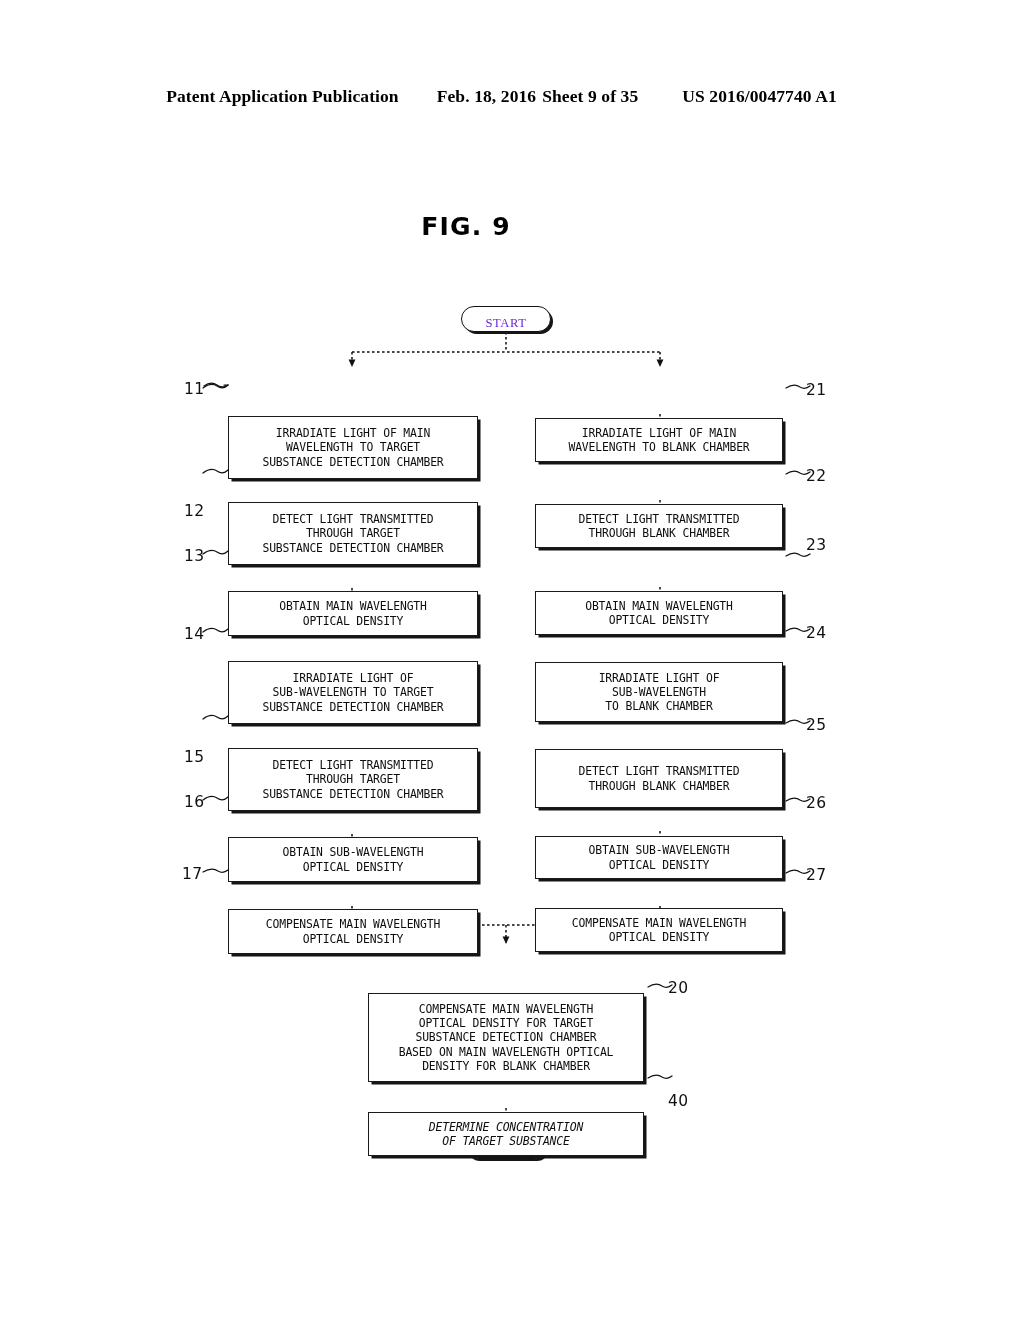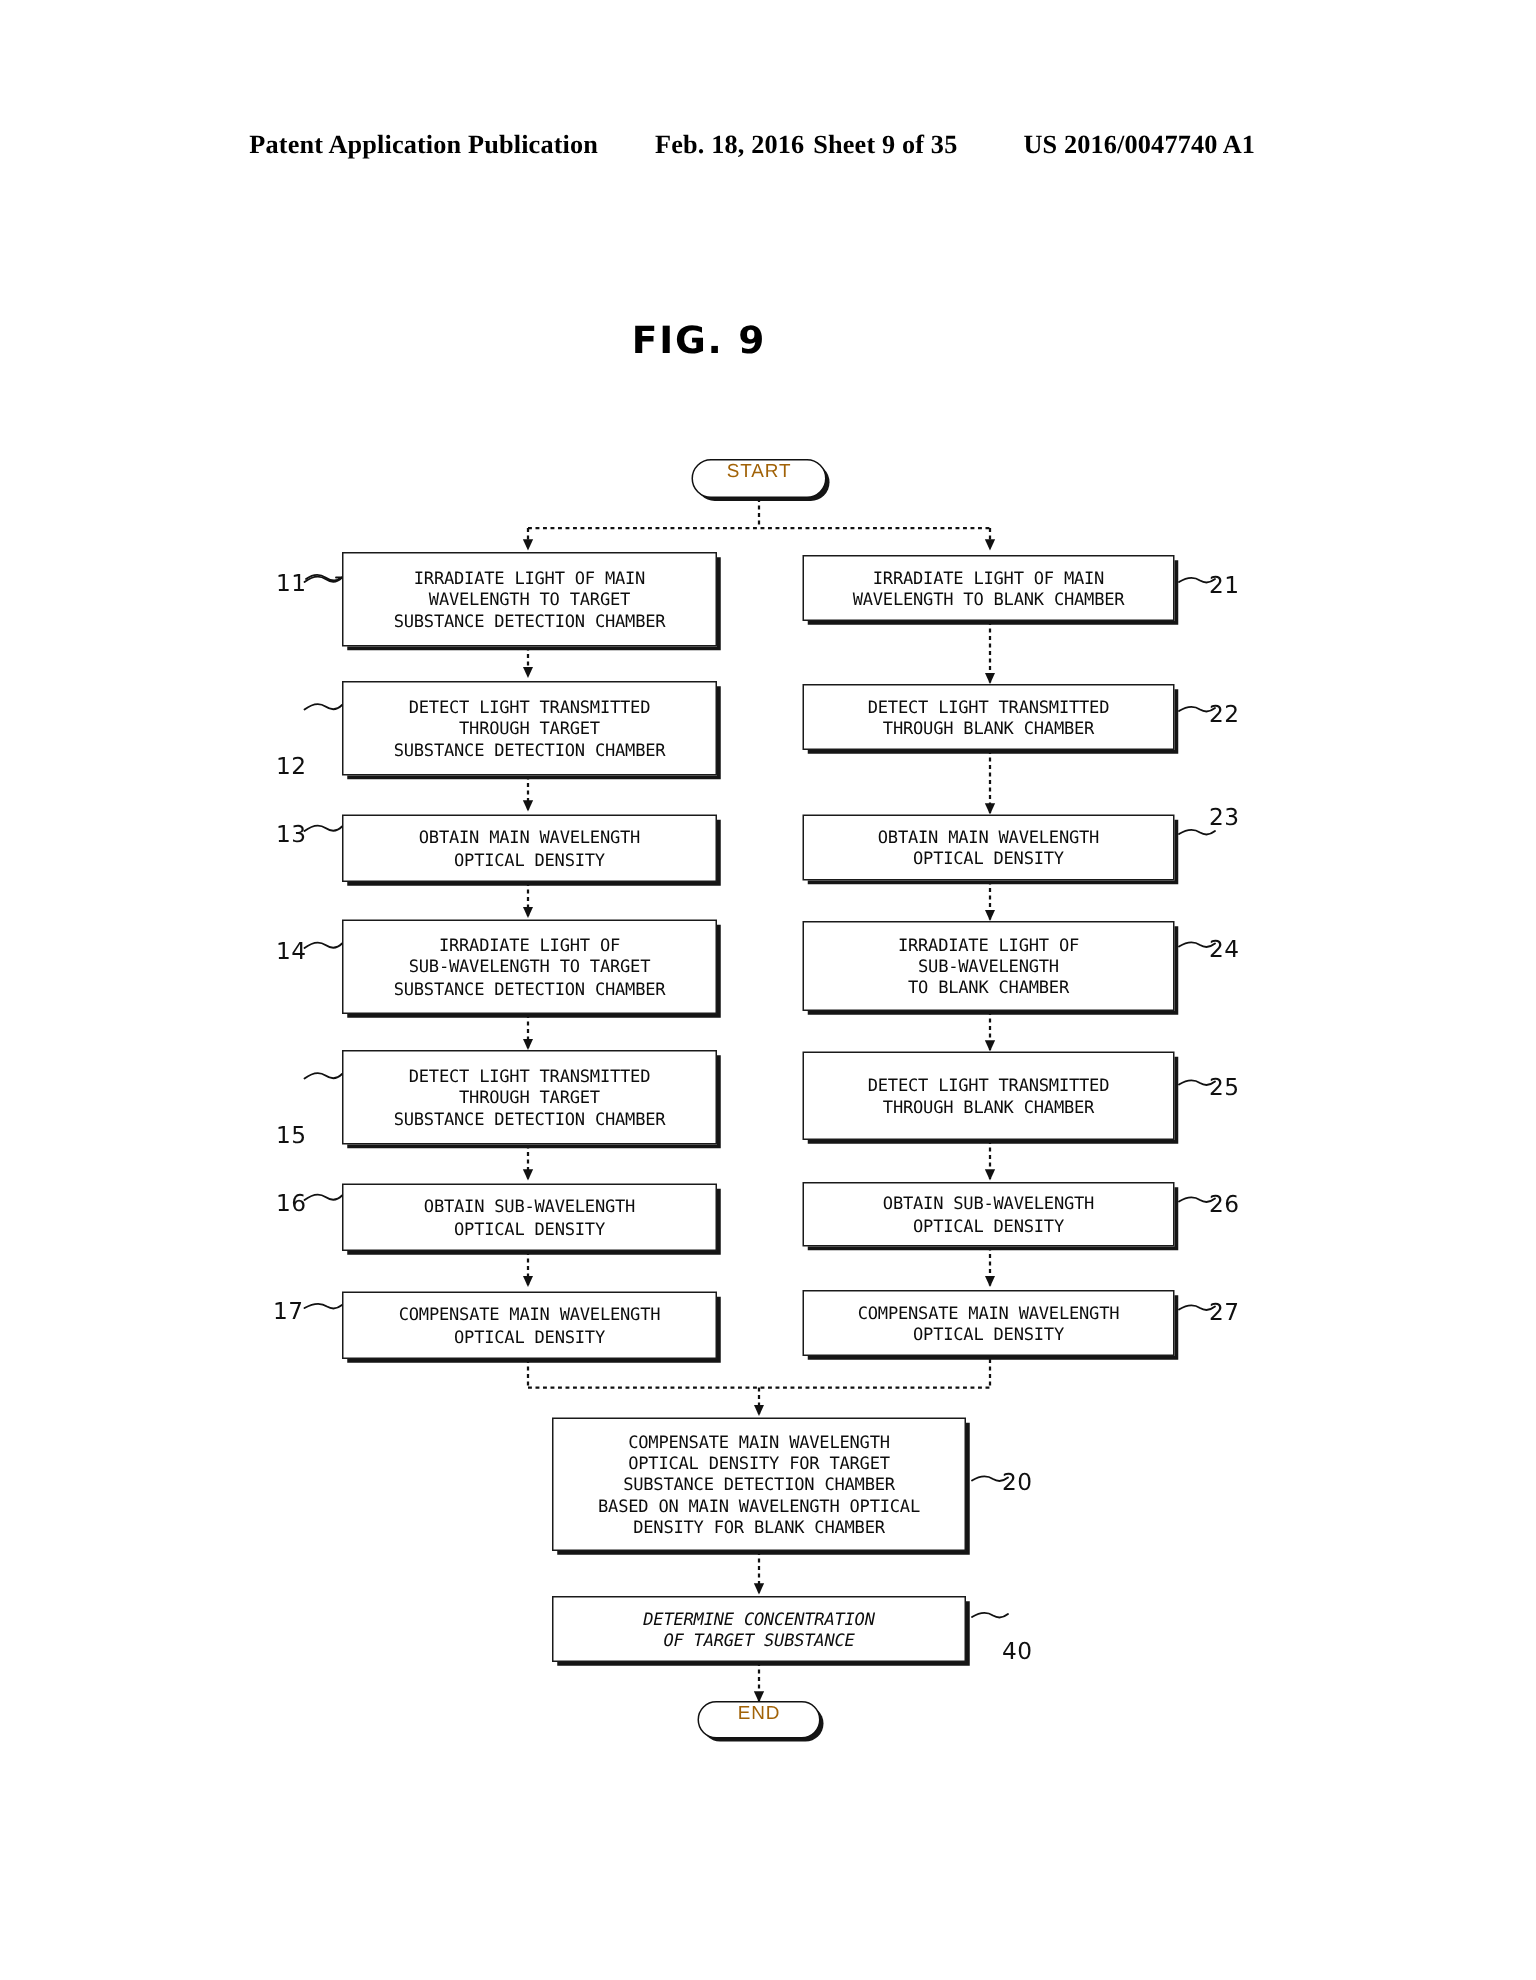--- a/index.html
+++ b/index.html
@@ -37,30 +37,31 @@
     box-shadow:3px 3px 0 -0.5px #151515;
     display:flex;align-items:center;justify-content:center;
     text-align:center;
     font-family:"DejaVu Sans Mono", monospace;
     color:#0d0d0d;
     font-size:11.4px;
     line-height:14.2px;
     letter-spacing:-0.15px;
     white-space:pre-line;
     padding:2px 3px;
+    margin-top:48px;
   }
   .term{
     position:absolute;box-sizing:border-box;
     border:1.9px solid #111;
     border-radius:22px;
     background:#fff;
     box-shadow:2.5px 2.5px 0 -0.5px #151515;
-    display:flex;align-items:flex-start;justify-content:center;
-    font-family:Liberation Sans, sans-serif;
-    font-size:12.6px;letter-spacing:.6px;color:#a16207;
+    display:flex;align-items:flex-end;justify-content:center;
+    font-family:Liberation Serif, serif;
+    font-size:12.6px;letter-spacing:.6px;color:#6d28d9;
   }
   
   .ref{
     position:absolute;
     font-family:"DejaVu Sans", sans-serif;
     font-size:15.5px;color:#101010;
     letter-spacing:.3px;
     white-space:nowrap;
   }
 </style>

